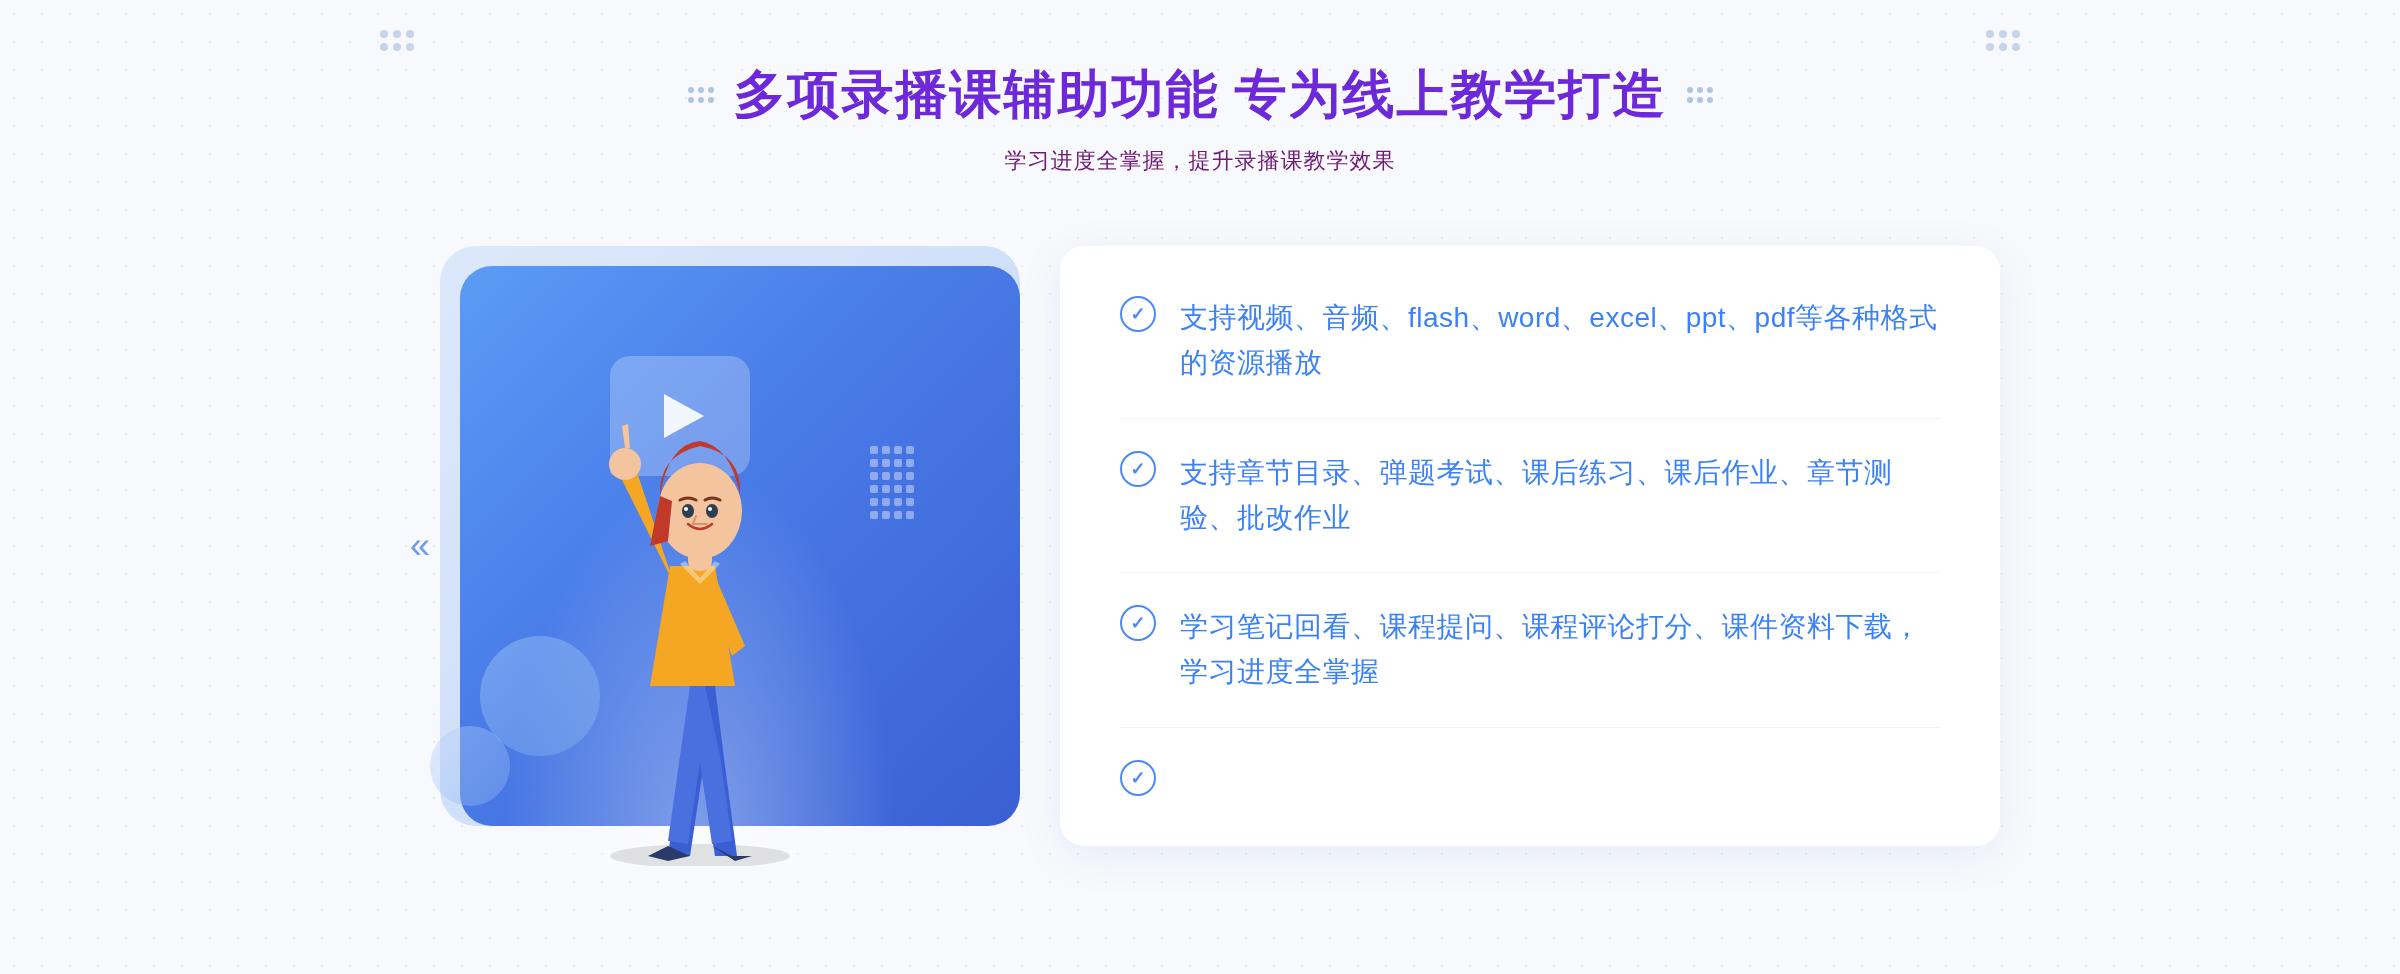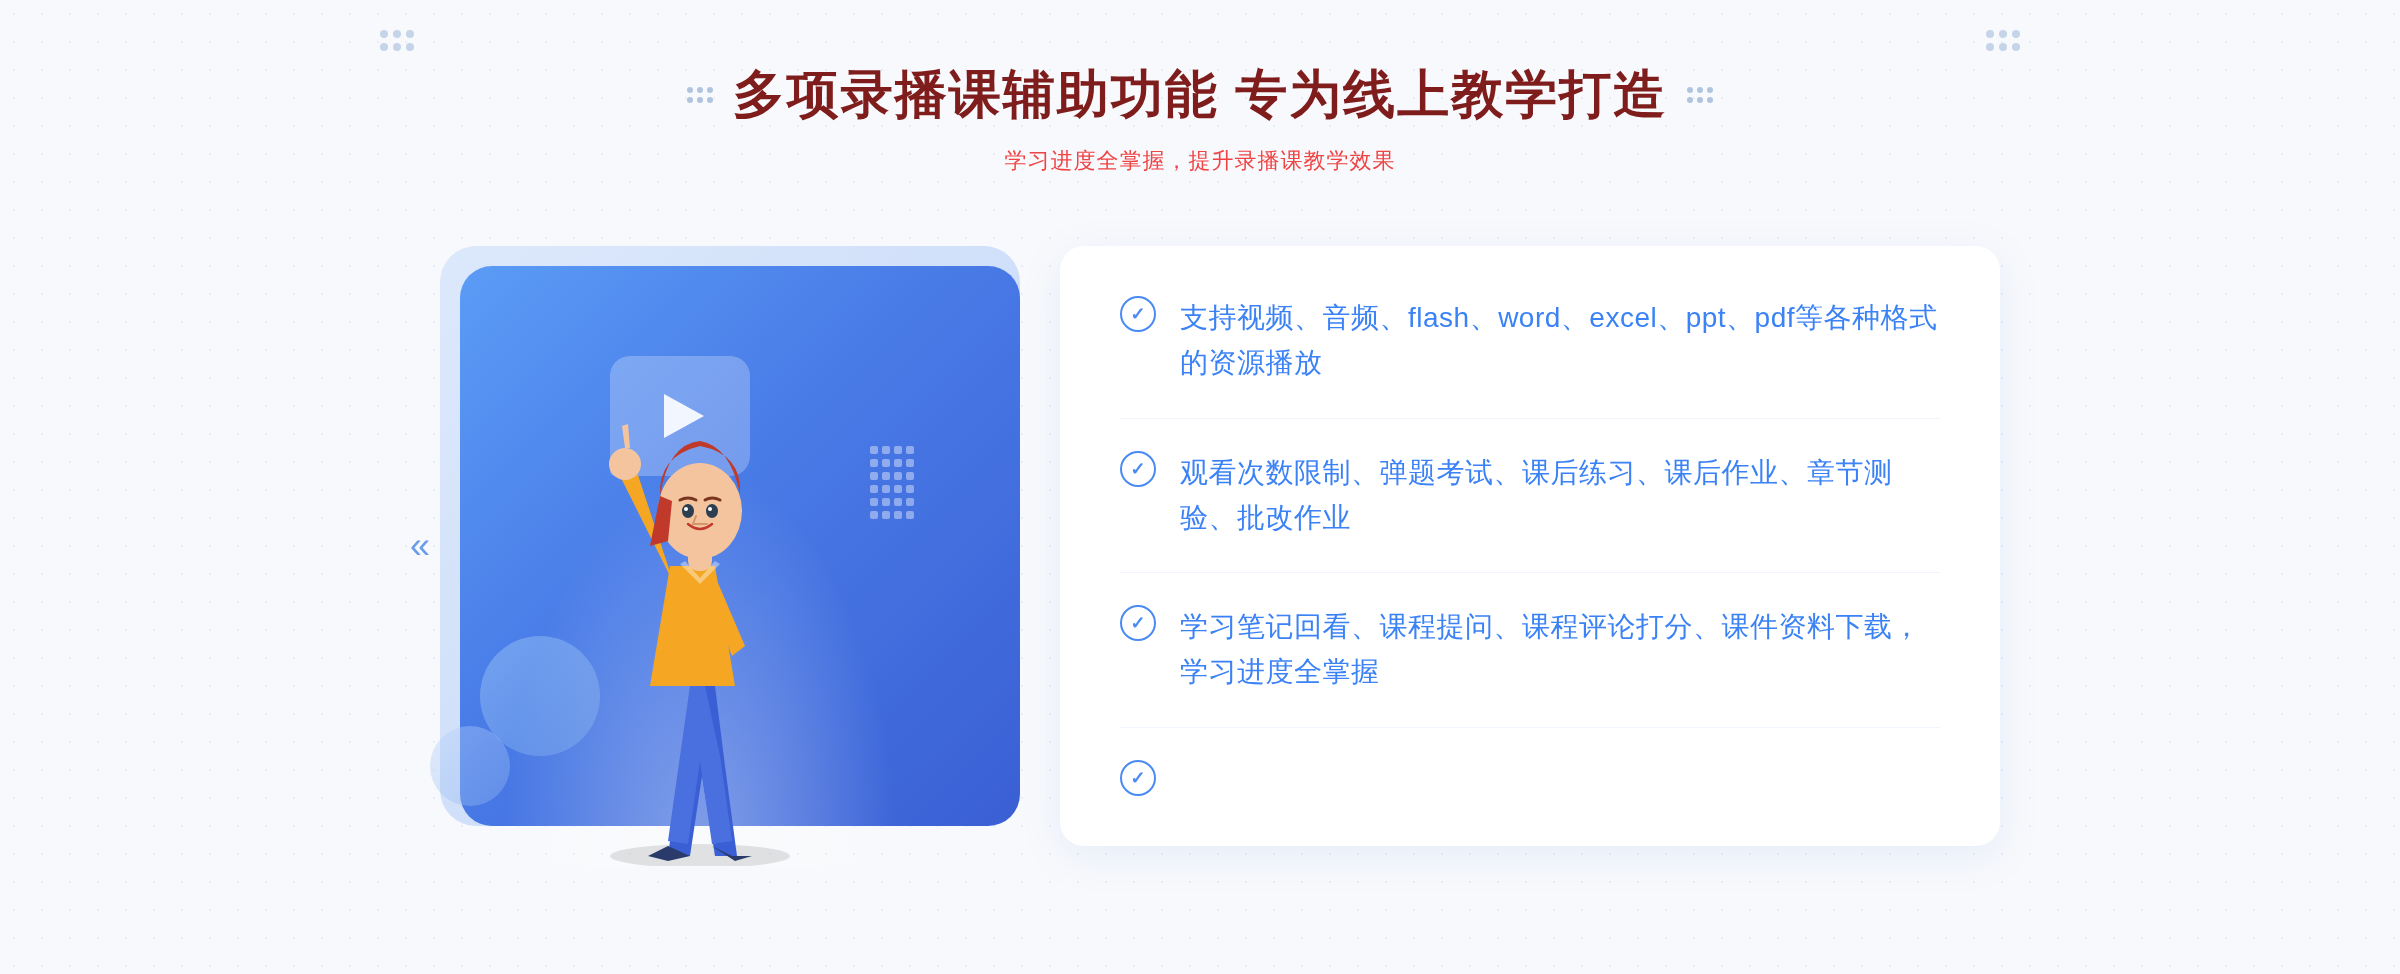--- a/index.html
+++ b/index.html
@@ -67,27 +67,28 @@
     .decorator-dot {
       width: 6px;
       height: 6px;
       background: #b0c4e0;
       border-radius: 50%;
     }
 
     .main-title {
       font-size: 52px;
       font-weight: 700;
-      color: #7f1d1d;
+      color: #6d28d9;
       letter-spacing: 2px;
+      font-family: Liberation Serif, serif;
     }
 
     .sub-title {
       font-size: 22px;
-      color: #ef4444;
+      color: #701a75;
       letter-spacing: 1px;
       text-align: center;
     }
 
     .content-section {
       display: flex;
       align-items: center;
       gap: 0;
       position: relative;
       z-index: 1;
@@ -484,21 +485,21 @@
         <div class="check-circle">
           <span class="check-mark">✓</span>
         </div>
         <span class="feature-text">支持视频、音频、flash、word、excel、ppt、pdf等各种格式的资源播放</span>
       </div>
 
       <div class="feature-item">
         <div class="check-circle">
           <span class="check-mark">✓</span>
         </div>
-        <span class="feature-text">观看次数限制、弹题考试、课后练习、课后作业、章节测验、批改作业</span>
+        <span class="feature-text">支持章节目录、弹题考试、课后练习、课后作业、章节测验、批改作业</span>
       </div>
 
       <div class="feature-item">
         <div class="check-circle">
           <span class="check-mark">✓</span>
         </div>
         <span class="feature-text">学习笔记回看、课程提问、课程评论打分、课件资料下载，学习进度全掌握</span>
       </div>
 
       <div class="feature-item">

